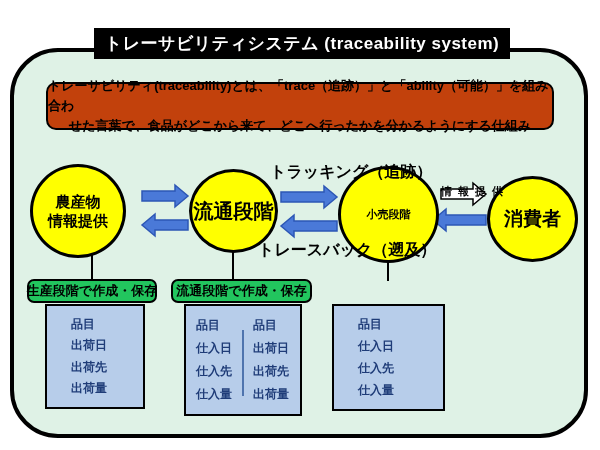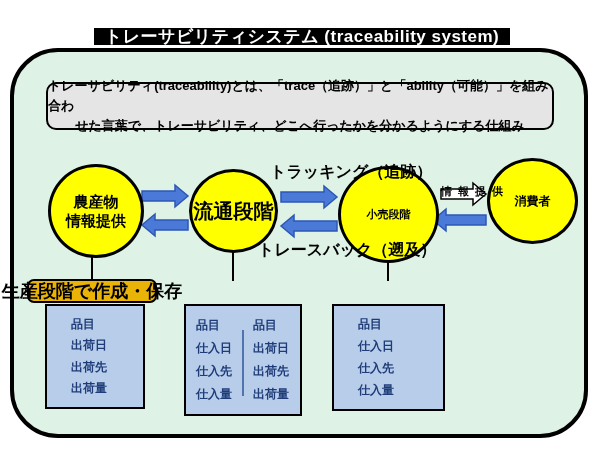--- a/index.html
+++ b/index.html
@@ -3,47 +3,47 @@
 <meta charset="utf-8">
 <style>
   * { margin:0; padding:0; box-sizing:border-box; }
   html,body { width:600px; height:450px; background:#ffffff; overflow:hidden;
               font-family:"Liberation Sans","DejaVu Sans",sans-serif; }
   .canvas { position:relative; width:600px; height:450px; background:#ffffff; }
 
   .panel { position:absolute; left:10px; top:48px; width:578px; height:390px;
            background:#dff2e6; border:4px solid #000; border-radius:48px; }
 
-  .title-bar { position:absolute; left:94px; top:28px; width:416px; height:17px;
+  .title-bar { position:absolute; left:94px; top:28px; width:416px; height:31px;
                background:#000; color:#fff; display:flex; align-items:center; justify-content:center;
                font-size:17px; font-weight:bold; letter-spacing:0.5px; z-index:6; }
 
   .desc-box { position:absolute; left:46px; top:82px; width:508px; height:48px;
-              background:#e5e5e5; border:2px solid #000; border-radius:10px; z-index:5;
+              background:#c2410c; border:2px solid #000; border-radius:10px; z-index:5;
               display:flex; flex-direction:column; align-items:center; justify-content:center;
               font-size:13px; font-weight:bold; line-height:1.55; color:#000; }
 
   .stage { position:absolute; background:#ffff00; border:3px solid #000; border-radius:50%;
            display:flex; flex-direction:column; align-items:center; justify-content:center;
            font-weight:bold; color:#000; text-align:center; z-index:4; }
-  .stage-production { left:48px;  top:164px; width:96px;  height:94px; font-size:15px; line-height:1.3; }
+  .stage-production { left:30px;  top:164px; width:96px;  height:94px; font-size:15px; line-height:1.3; }
   .stage-distribution { left:189px; top:169px; width:89px; height:84px; font-size:20px; }
   .stage-retail { left:338px; top:166px; width:101px; height:97px; font-size:11px; }
-  .stage-consumer { left:487px; top:158px; width:91px; height:86px; font-size:12px; }
+  .stage-consumer { left:487px; top:176px; width:91px; height:86px; font-size:19px; }
 
   .arrow-layer { position:absolute; left:0; top:0; width:600px; height:450px; z-index:3; }
 
   .flow-label { position:absolute; font-size:16px; font-weight:600; color:#000; z-index:5; white-space:nowrap; }
   .label-tracking { left:270px; top:162px; }
   .label-traceback { left:258px; top:240px; }
   .label-info { left:441px; top:184px; font-size:11px; font-weight:bold; letter-spacing:6px; }
 
-  .record-header { position:absolute; height:24px; background:#eab308; border:2px solid #000;
+  .record-header { position:absolute; height:24px; background:#22c55e; border:2px solid #000;
                    border-radius:7px; display:flex; align-items:center; justify-content:center;
-                   font-size:18px; font-weight:bold; color:#000; z-index:5; white-space:nowrap; }
+                   font-size:13px; font-weight:bold; color:#000; z-index:5; white-space:nowrap; }
   .header-production { left:27px;  top:279px; width:130px; }
   .header-distribution { left:171px; top:279px; width:141px; }
   .header-retail { left:320px; top:279px; width:129px; }
 
   .record-table { position:absolute; background:#b7cdea; border:2px solid #000; z-index:4;
                   display:flex; flex-direction:column; justify-content:space-around;
                   padding:8px 0 8px 24px; font-size:12px; font-weight:bold; color:#1f3c78; }
   .table-production { left:45px;  top:304px; width:100px; height:105px; }
   .table-retail { left:332px; top:304px; width:113px; height:107px; }
 
@@ -59,21 +59,21 @@
 <div class="canvas">
 
   <div class="panel"></div>
 
   <div class="title-bar">
     <span>トレーサビリティシステム (traceability system)</span>
   </div>
 
   <div class="desc-box">
     <div>トレーサビリティ(traceability)とは、「trace（追跡）」と「ability（可能）」を組み合わ</div>
-    <div>せた言葉で、トレーサビリティ、どこへ行ったかを分かるようにする仕組み</div>
+    <div>せた言葉で、食品がどこから来て、どこへ行ったかを分かるようにする仕組み</div>
   </div>
 
   <svg class="arrow-layer" viewBox="0 0 600 450">
     <line x1="92" y1="255" x2="92" y2="281" stroke="#000" stroke-width="2"></line>
     <line x1="233" y1="251" x2="233" y2="281" stroke="#000" stroke-width="2"></line>
     <line x1="388" y1="261" x2="388" y2="281" stroke="#000" stroke-width="2"></line>
 
     <polygon points="142,191 175,191 175,185 188,196 175,207 175,201 142,201" fill="#4a79d8" stroke="#2d57b5" stroke-width="1.5"></polygon>
     <polygon points="188,220 155,220 155,214 142,225 155,236 155,230 188,230" fill="#4a79d8" stroke="#2d57b5" stroke-width="1.5"></polygon>
 
@@ -96,20 +96,21 @@
   </div>
   <div class="stage stage-consumer">
     <span>消費者</span>
   </div>
 
   <div class="flow-label label-tracking">トラッキング（追跡）</div>
   <div class="flow-label label-traceback">トレースバック（遡及）</div>
   <div class="flow-label label-info">情報提供</div>
 
   <div class="record-header header-production">生産段階で作成・保存</div>
+  <div class="record-header header-distribution">流通段階で作成・保存</div>
 
   <div class="record-table table-production">
     <div>品目</div>
     <div>出荷日</div>
     <div>出荷先</div>
     <div>出荷量</div>
   </div>
 
   <div class="table-distribution">
     <div class="dist-col">

